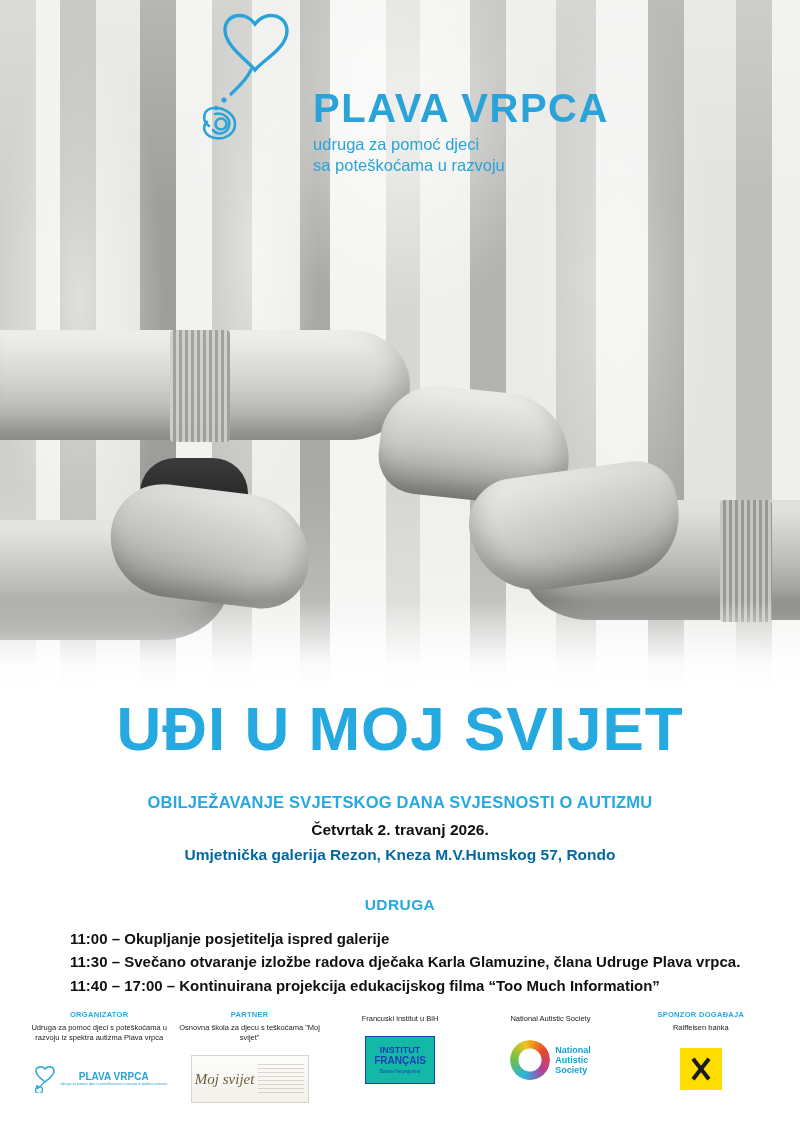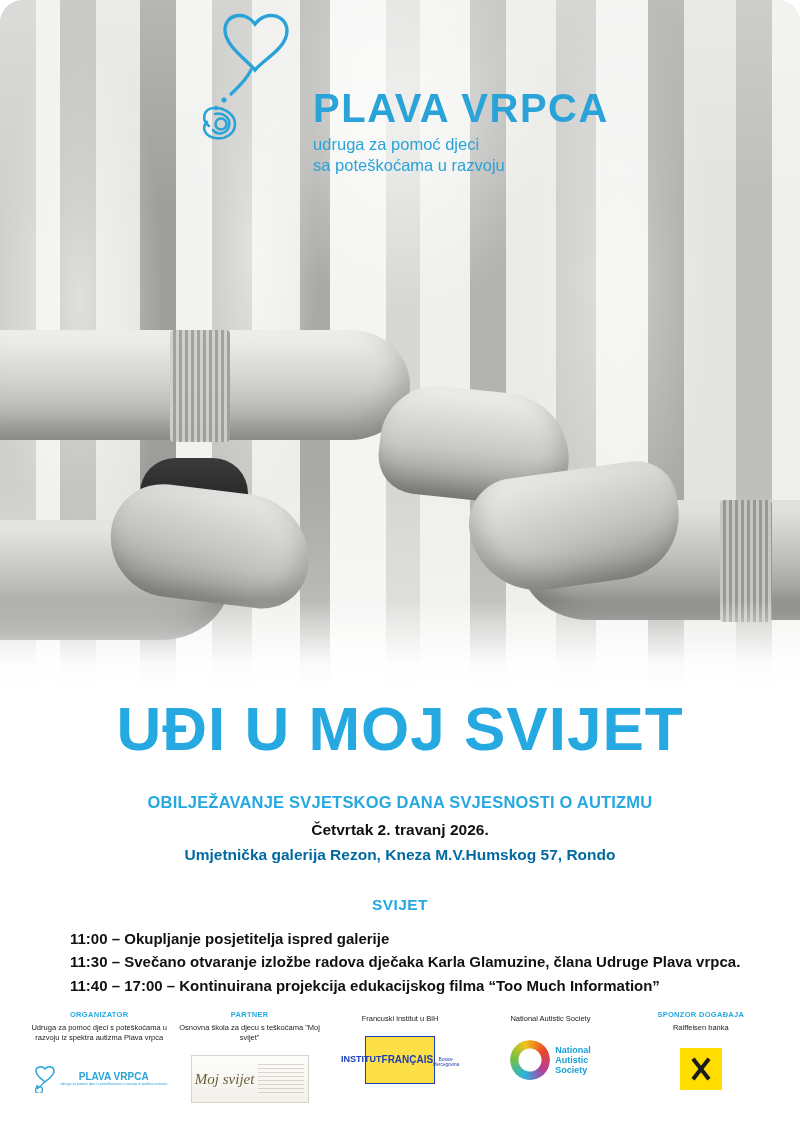--- a/index.html
+++ b/index.html
@@ -11,21 +11,20 @@
     font-family: "Liberation Sans", sans-serif;
     -webkit-font-smoothing: antialiased;
   }
   .poster {
     position: relative;
     width: 800px;
     height: 1132px;
     overflow: hidden;
     background: #ffffff;
     margin: 0 auto;
-    border-radius: 23px;
   }
 
   
   .hero {
     position: absolute;
     left: 0; top: 0;
     width: 800px;
     height: 690px;
     overflow: hidden;
     background: #e9e9e7;
@@ -379,24 +378,24 @@
     font-weight: bold;
     letter-spacing: .5px;
     color: #1b1b1b;
     line-height: 1.2;
   }
   .if-box {
     width: 70px; height: 48px;
     border: 1.6px solid #1d3fb5;
     box-sizing: border-box;
     display: flex;
-    flex-direction: row;
+    flex-direction: column;
     align-items: center;
     justify-content: center;
-    background: #fde047;
+    background: #14b8a6;
   }
   .if-box .if-1 {
     font-size: 9px; font-weight: bold; color: #1d3fb5; line-height: 1.05;
   }
   .if-box .if-2 {
     font-size: 10px; font-weight: bold; color: #1d3fb5; line-height: 1.05;
   }
   .if-box .if-3 {
     font-size: 4.6px; color: #1d3fb5; margin-top: 3px;
   }
@@ -485,21 +484,21 @@
     </div>
   </div>
 
   <div class="content">
     <h1 class="headline">UĐI U MOJ SVIJET</h1>
 
     <p class="event-title">OBILJEŽAVANJE SVJETSKOG DANA SVJESNOSTI O AUTIZMU</p>
     <p class="event-date">Četvrtak 2. travanj 2026.</p>
     <p class="event-place">Umjetnička galerija Rezon, Kneza M.V.Humskog 57, Rondo</p>
 
-    <p class="program-title">SVIJET</p>
+    <p class="program-title">UDRUGA</p>
     <ul class="program-list">
       <li>11:00 – Okupljanje posjetitelja ispred galerije</li>
       <li>11:30 – Svečano otvaranje izložbe radova dječaka Karla Glamuzine, člana Udruge Plava vrpca.</li>
       <li>11:40 – 17:00 – Kontinuirana projekcija edukacijskog filma “Too Much Information”</li>
     </ul>
   </div>
 
   <div class="sponsors">
 
     <div class="sp-col">

